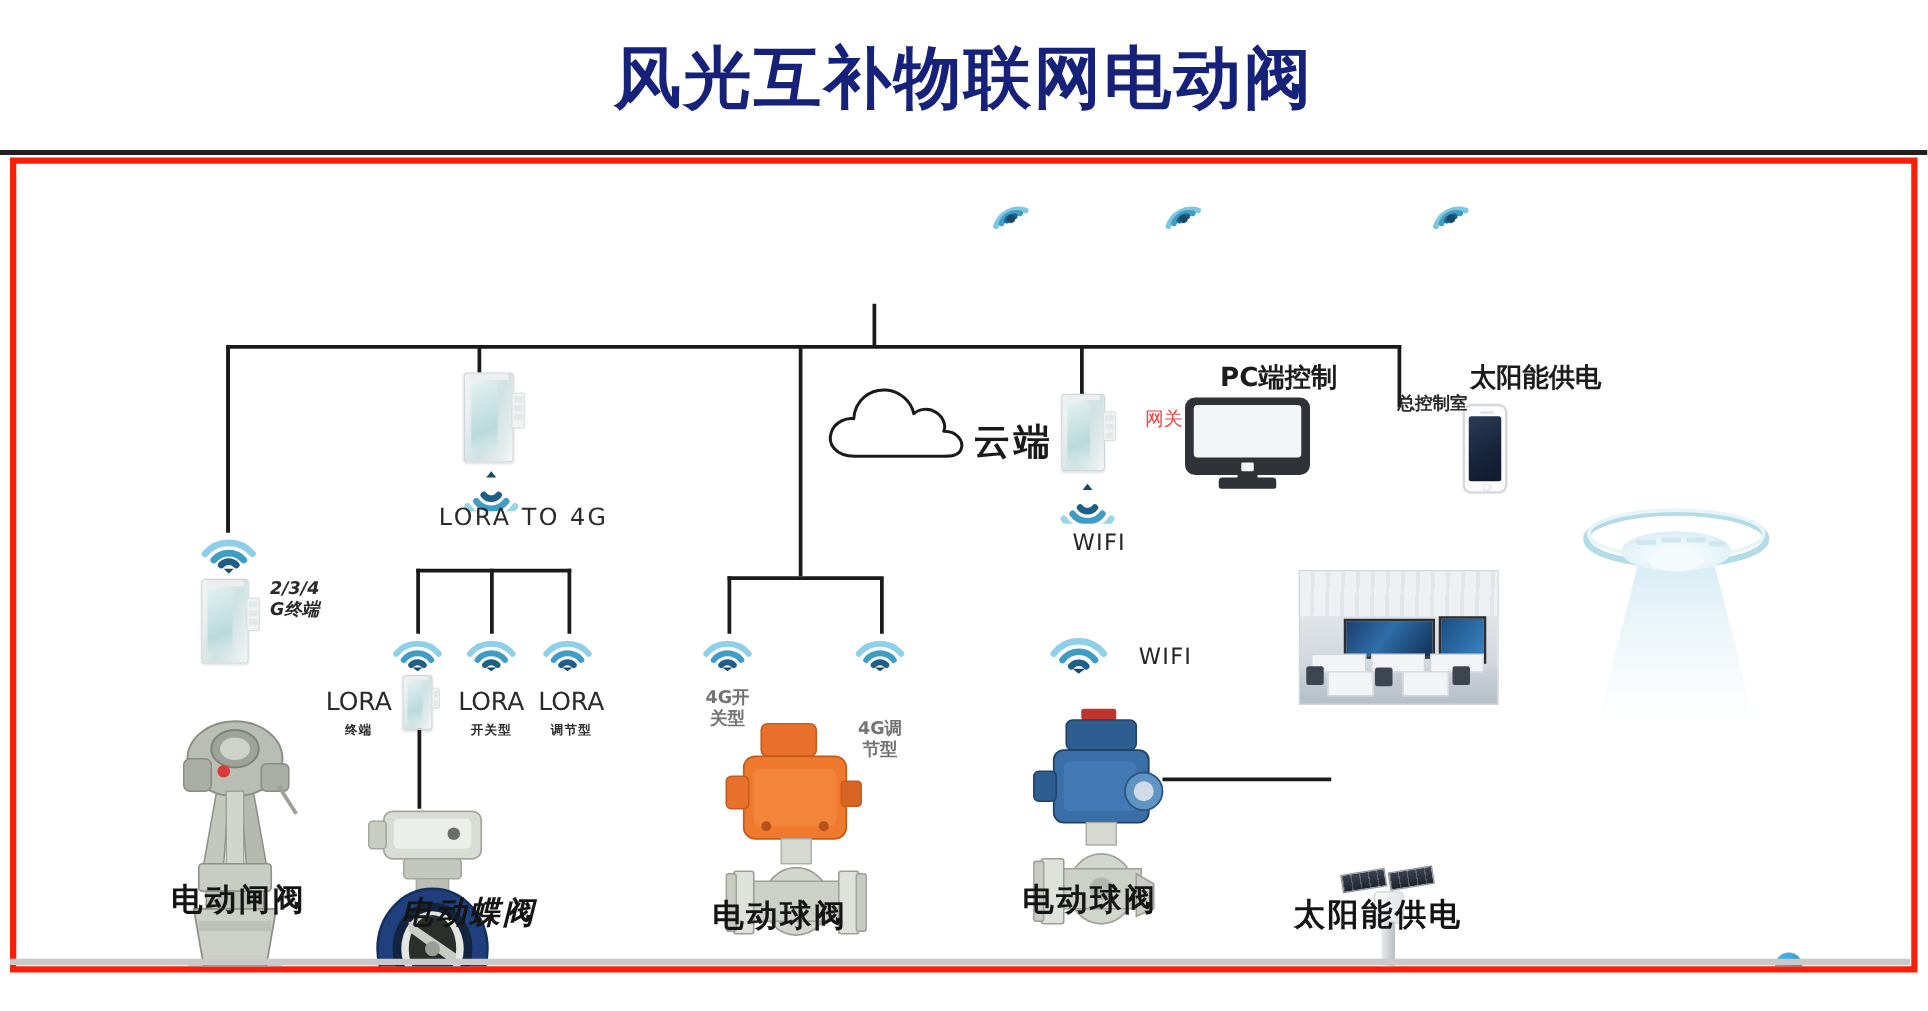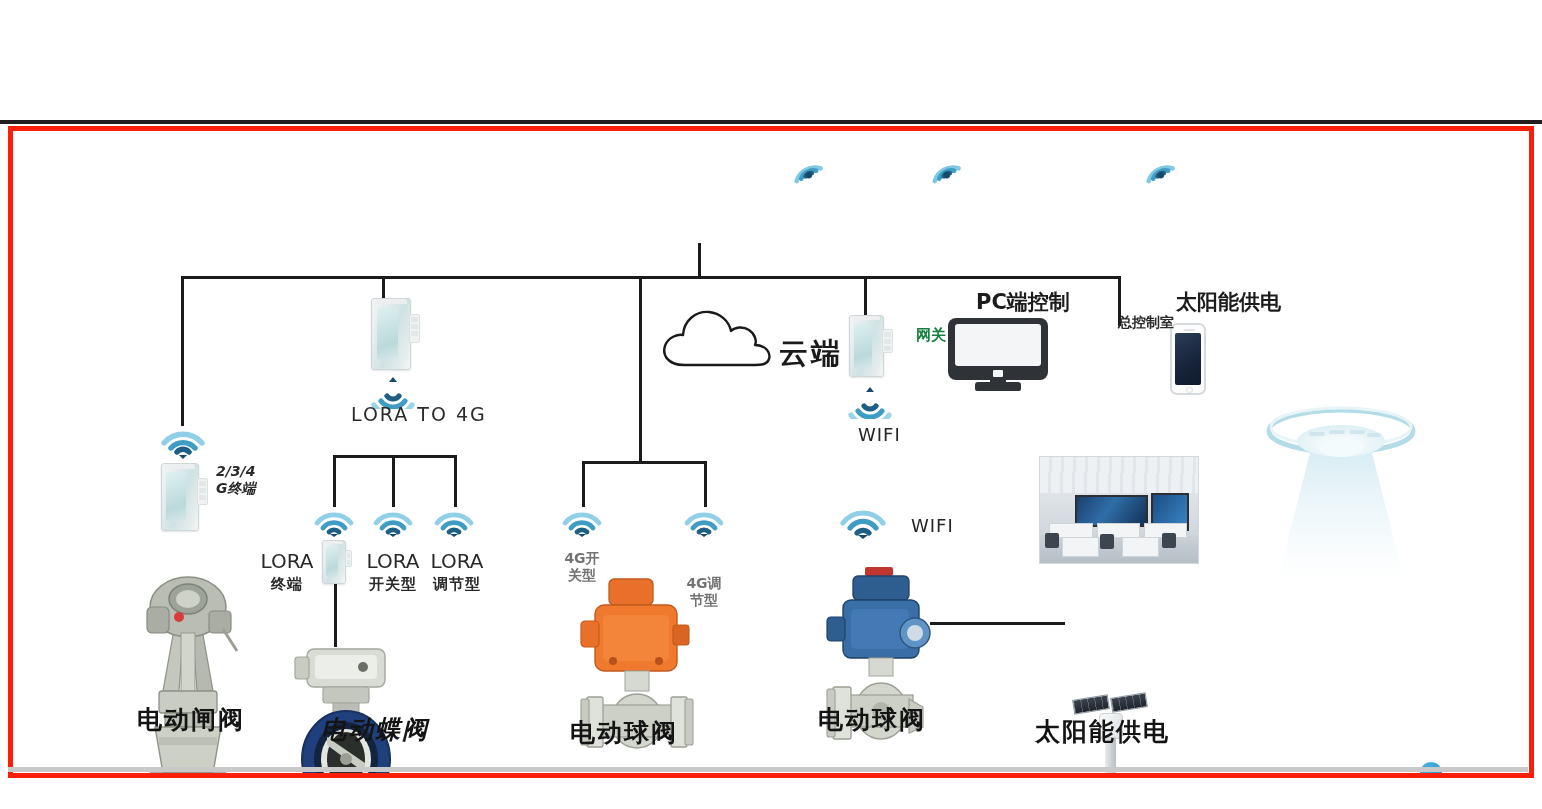--- a/index.html
+++ b/index.html
@@ -101,24 +101,24 @@
     background:linear-gradient(160deg,#dff0f0,#b9d9da 70%,#d7e9e9);border-radius:2px;opacity:.95;}
   .mod-side{position:absolute;right:-9px;top:22%;width:11px;height:40%;
     background:#f1f3f3;border:1px solid #dbe0e1;border-radius:2px;box-sizing:border-box;}
   .mod-side i{display:block;margin:2px 1px;height:5px;background:#e2e7e8;border-radius:1px;}
 
   
   .lbl{position:absolute;color:#1c1c1c;white-space:nowrap;font-family:"DejaVu Sans","Liberation Sans",sans-serif;}
   .lbl-lora4g{font-size:19px;letter-spacing:2px;color:#2b2b2b;}
   .lbl-small{font-size:14px;line-height:17px;font-weight:bold;color:#2a2a2a;white-space:pre-line;}
   .lbl-lora{font-size:20px;line-height:23px;color:#2a2a2a;text-align:center;}
-  .lbl-lora b{display:block;font-size:15px;font-weight:bold;letter-spacing:1px;}
+  .lbl-lora b{display:block;font-size:10px;font-weight:bold;letter-spacing:1px;}
   .lbl-4g{font-size:14px;line-height:17px;font-weight:bold;color:#737373;text-align:center;white-space:pre-line;}
   .lbl-wifi{font-size:18px;letter-spacing:1px;color:#262626;}
-  .lbl-gw{font-size:15px;font-weight:bold;color:#15803d;}
+  .lbl-gw{font-size:15px;font-weight:normal;color:#ef4444;}
   .lbl-room{font-size:14px;font-weight:bold;color:#2a2a2a;}
   .lbl-valve{font-size:25px;font-weight:bold;color:#141414;letter-spacing:2px;}
 
   
   .room{
     position:absolute;left:1026px;top:325px;width:160px;height:108px;
     background:linear-gradient(#e9ecef 0%,#dfe4e8 34%,#c6cdd4 100%);
     border:1px solid #d3d8dc;box-sizing:border-box;overflow:hidden;
   }
   .room .ceil{position:absolute;left:0;top:0;width:100%;height:34%;
@@ -149,20 +149,23 @@
 
   
   .ufo{position:absolute;left:1242px;top:270px;width:172px;height:215px;}
   .runner{position:absolute;left:1268px;top:620px;width:190px;height:135px;}
 </style>
 </head>
 <body>
 
 <div class="stage">
 
+  <div class="header">
+    <div class="title">风光互补物联网电动阀</div>
+  </div>
   <div class="topdark"></div>
 
   <div class="board">
     <div class="board-inner">
 
       <div class="wire wirev" style="left:685px;top:112px;height:35px;"></div>
 
       <div class="wire wireh" style="left:168px;top:145px;width:940px;"></div>
 
       <div class="wire wirev" style="left:168px;top:145px;height:150px;"></div>

